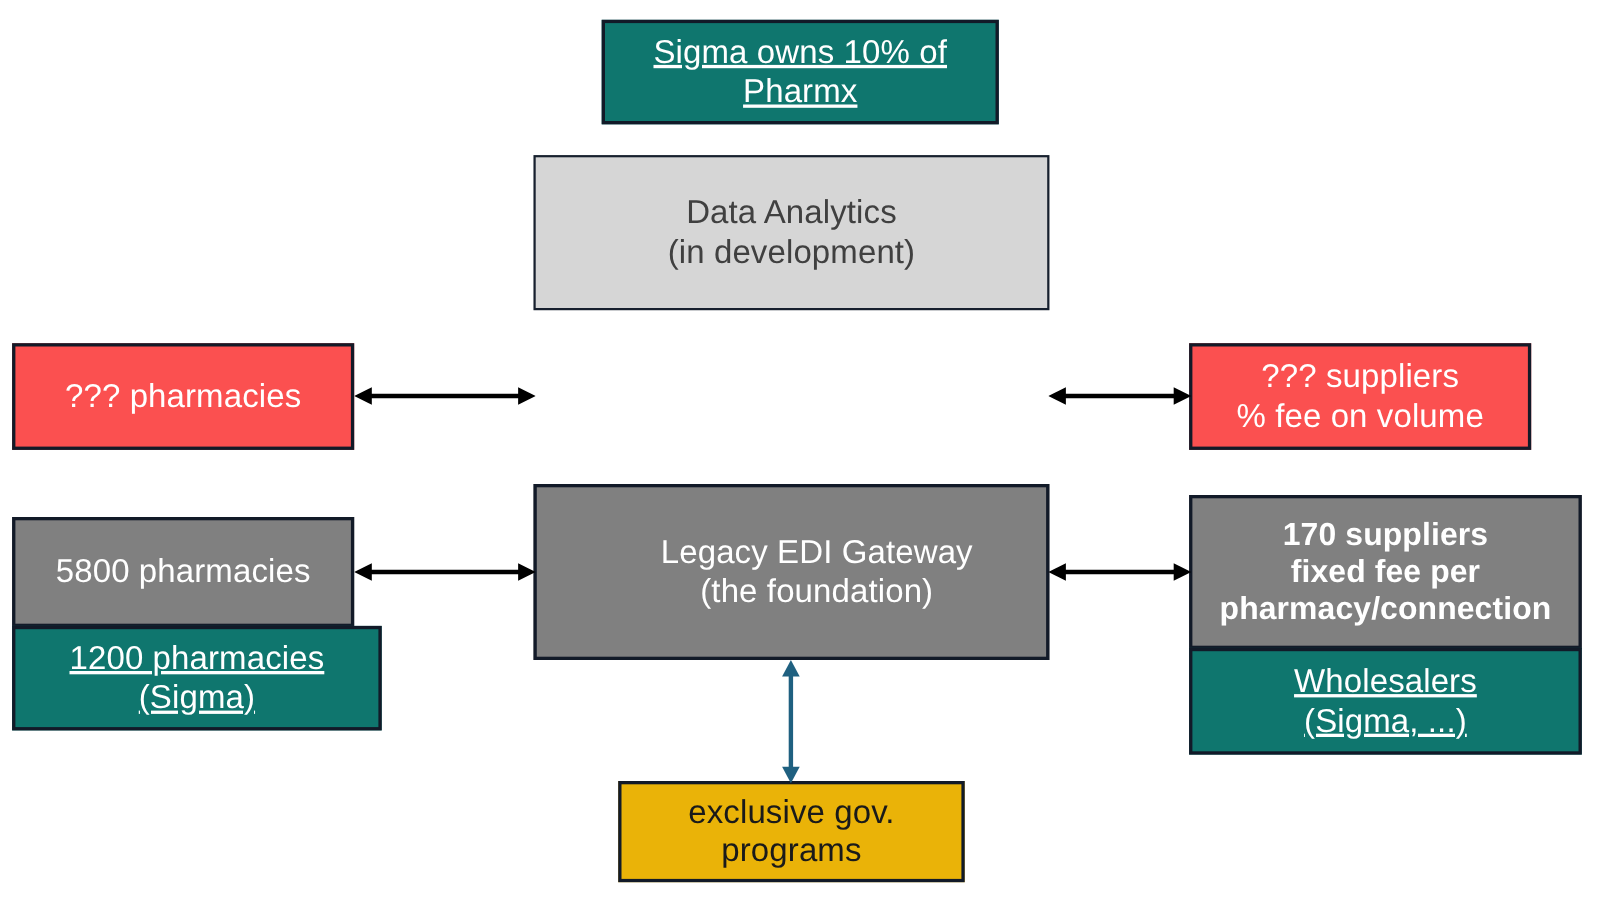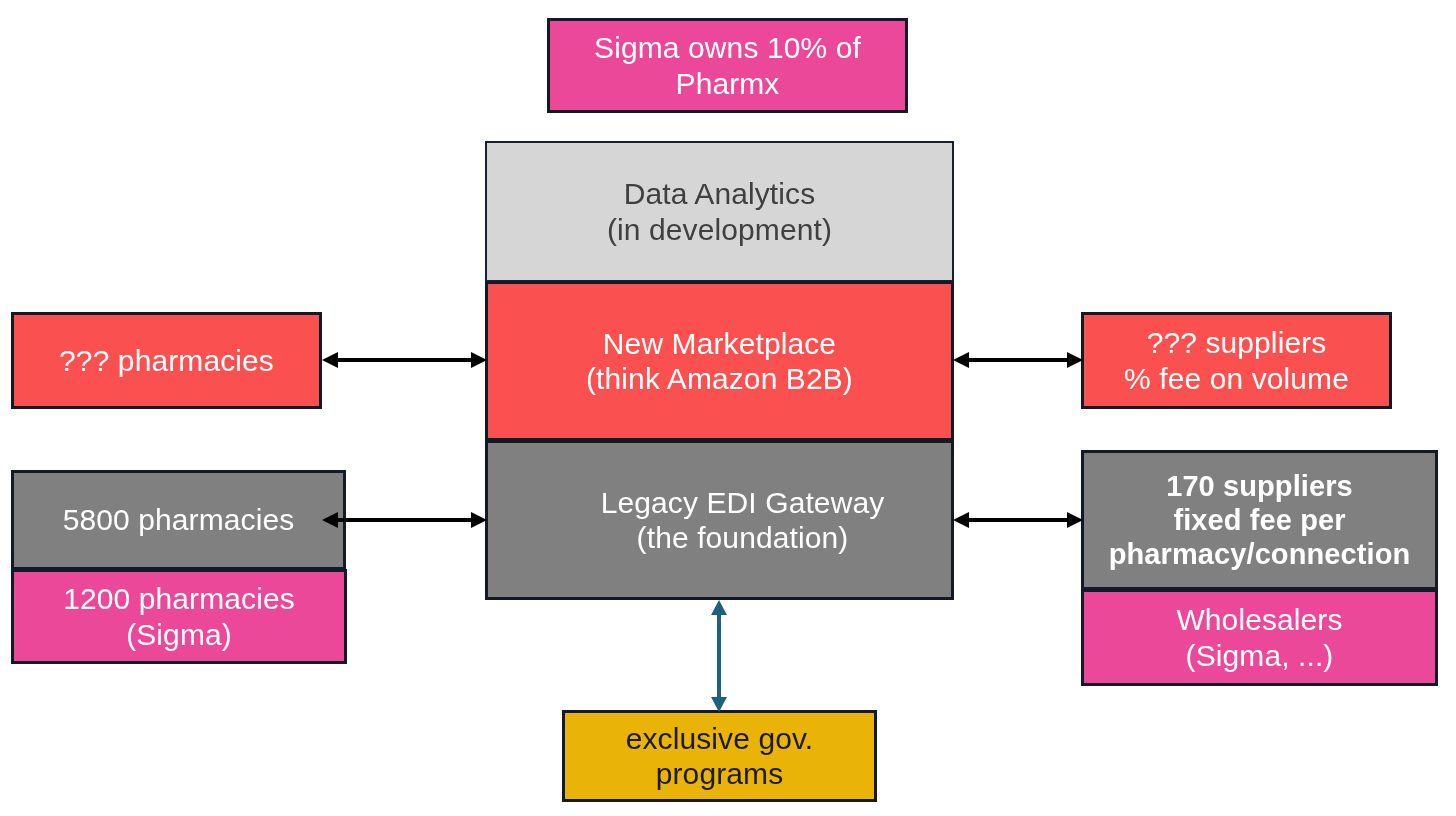--- a/index.html
+++ b/index.html
@@ -23,21 +23,21 @@
     box-sizing: border-box;
     display: flex;
     align-items: center;
     justify-content: center;
     text-align: center;
     line-height: 1.18;
     white-space: pre-line;
     letter-spacing: 0.1px;
   }
   .b-red      { background: #FB5050; color: #ffffff; }
-  .b-blue     { background: #ec4899; color: #ffffff; }
+  .b-blue     { background: #0f766e; color: #ffffff; text-decoration: underline; }
   .b-gray     { background: #808080; color: #ffffff; }
   .b-ltgray   { background: #D6D6D6; color: #404040; }
   .b-white    { background: #eab308; color: #1a1a1a; }
 
   .bd-dark  { border: 3px solid #121a28; }
   .bd-thin  { border: 2px solid #17202e; }
   .fs-29 { font-size: 29px; }
   .fs-30 { font-size: 30px; }
 
   
@@ -56,29 +56,27 @@
 <body>
 
 <div id="canvas">
 
   <div class="box b-blue bd-dark fs-30" style="left:547px; top:18px; width:361px; height:95px;">Sigma owns 10% of
 Pharmx</div>
 
   <div class="box b-ltgray bd-thin fs-30" style="left:485px; top:141px; width:469px; height:141px;">Data Analytics
 (in development)</div>
 
-  <div class="box b-red bd-dark fs-30" style="left:485px; top:281px; width:469px; height:160px;">New Marketplace
-(think Amazon B2B)</div>
 
   <div class="box b-gray bd-dark fs-30" style="left:485px; top:440px; width:469px; height:160px;padding-left:46px;">Legacy EDI Gateway
 (the foundation)</div>
 
   <div class="box b-red bd-dark fs-30" style="left:11px; top:312px; width:311px; height:97px;">??? pharmacies</div>
 
-  <div class="box b-gray bd-dark fs-30" style="left:11px; top:470px; width:335px; height:100px;">5800 pharmacies</div>
+  <div class="box b-gray bd-dark fs-30" style="left:11px; top:470px; width:311px; height:100px;">5800 pharmacies</div>
 
   <div class="box b-blue bd-dark fs-30" style="left:11px; top:569px; width:336px; height:95px;">1200 pharmacies
 (Sigma)</div>
 
   <div class="box b-red bd-dark fs-30" style="left:1081px; top:312px; width:311px; height:97px;">??? suppliers
 % fee on volume</div>
 
   <div class="box b-gray bd-dark fs-29" style="left:1081px; top:450px; width:357px; height:140px;font-weight:bold;">170 suppliers
 fixed fee per
 pharmacy/connection</div>

